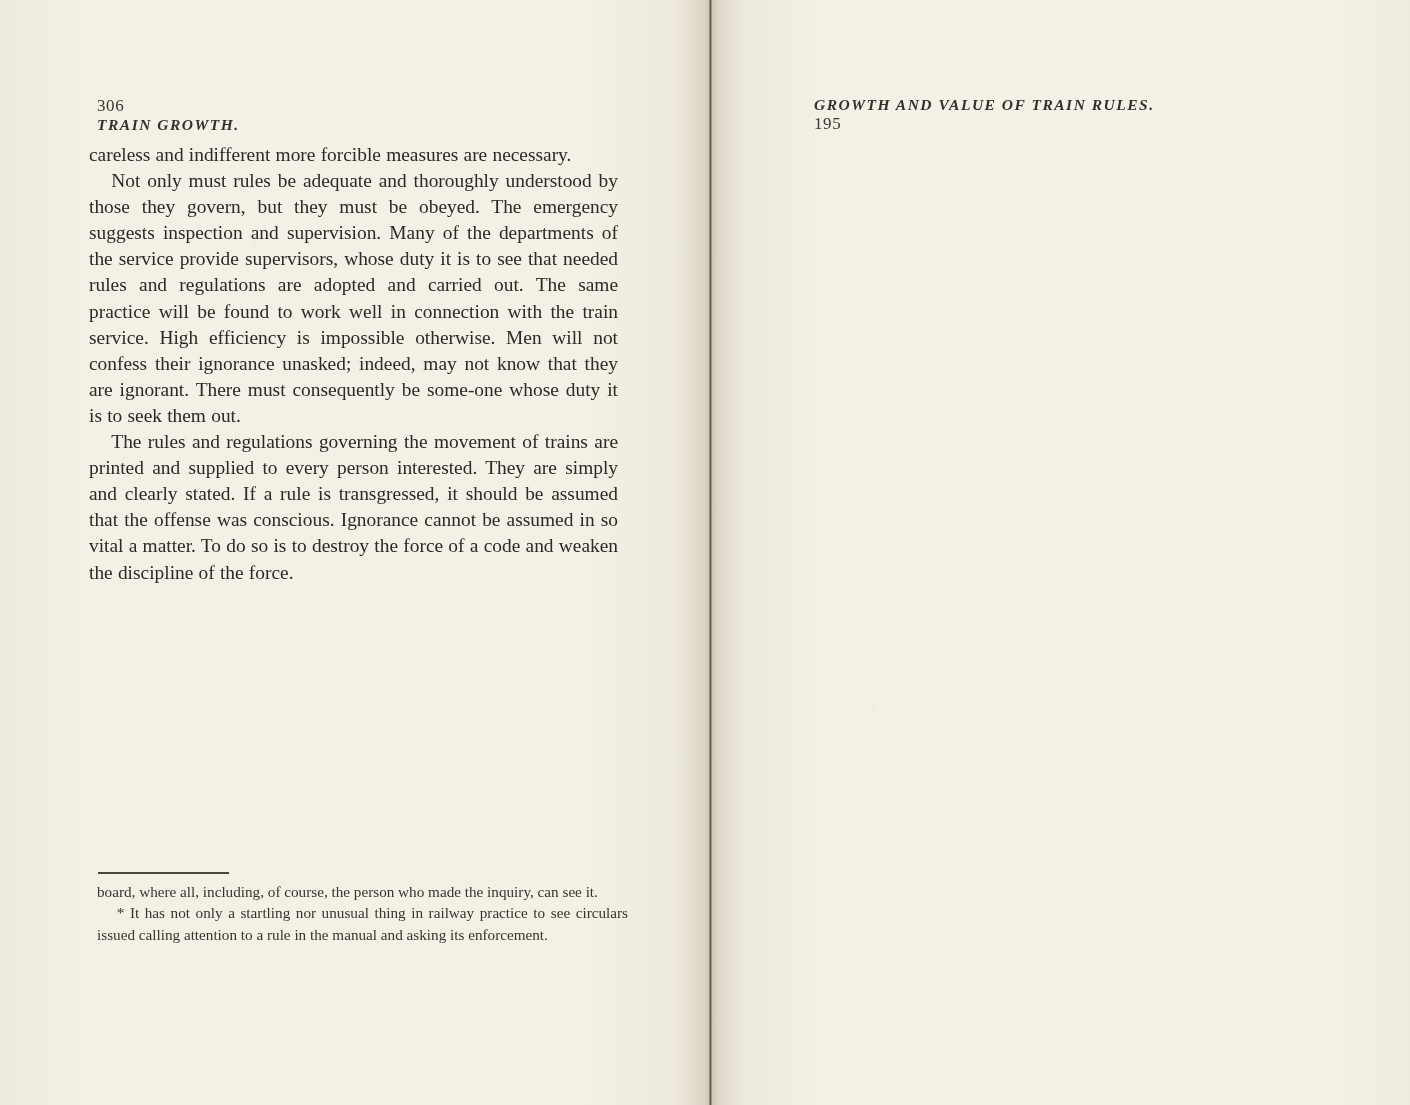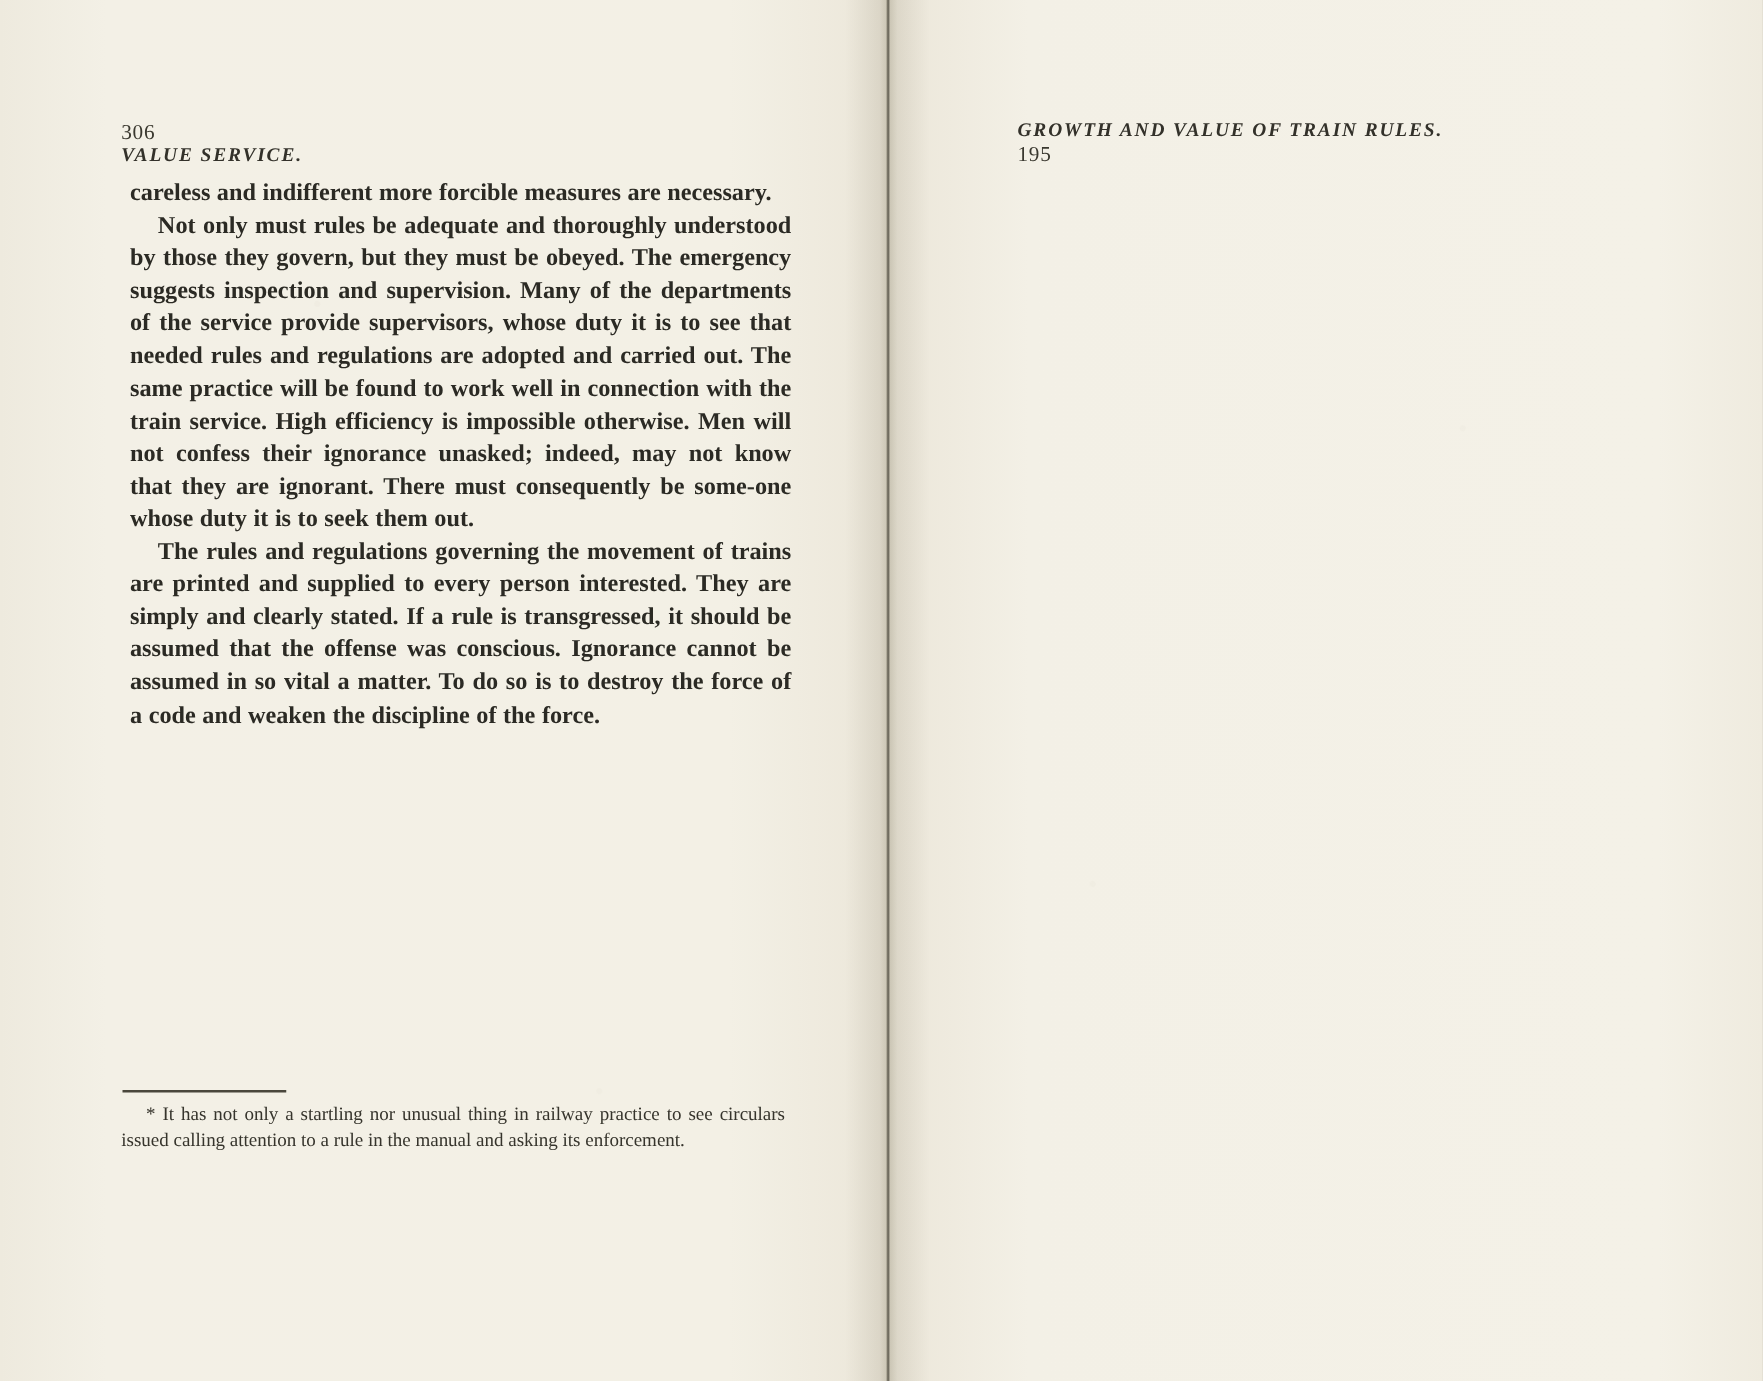--- a/index.html
+++ b/index.html
@@ -92,21 +92,21 @@
   .runhead.left .folio { margin-right: 86px; }
   .runhead.right .runtitle { margin-right: 36px; }
 
   
   .textblock {
     position: absolute;
     font-size: 19.4px;
     line-height: 26.1px;
     color: #2b2a24;
   }
-  .textblock.left  { left: 104px;  top: 142px; width: 529px; font-weight: bold; }
+  .textblock.left  { left: 89px;  top: 142px; width: 529px; }
 
   .textblock p {
     margin: 0;
     text-align: justify;
     text-align-last: left;
     text-indent: 1.15em;
     -webkit-hyphens: none;
     hyphens: none;
     word-spacing: .02em;
   }
@@ -157,31 +157,32 @@
   <div class="paper-left"></div>
   <div class="paper-right"></div>
   <div class="gutter-shadow-l"></div>
   <div class="gutter-shadow-r"></div>
   <div class="gutter"></div>
 
   <div class="page-col page-left">
 
     <div class="runhead left">
       <span class="folio">306</span>
-      <span class="runtitle">VALUE SERVICE.</span>
+      <span class="runtitle">TRAIN GROWTH.</span>
     </div>
 
     <div class="textblock left">
       <p class="noindent">careless and indifferent more forcible measures are necessary.</p>
       <p>Not only must rules be adequate and thoroughly understood by those they govern, but they must be obeyed. The emergency suggests inspection and supervision. Many of the departments of the service provide supervisors, whose duty it is to see that needed rules and regulations are adopted and carried out. The same practice will be found to work well in connection with the train service. High efficiency is impossible otherwise. Men will not confess their ignorance unasked; indeed, may not know that they are ignorant. There must consequently be some-one whose duty it is to seek them out.</p>
       <p>The rules and regulations governing the movement of trains are printed and supplied to every person interested. They are simply and clearly stated. If a rule is transgressed, it should be assumed that the offense was conscious. Ignorance cannot be assumed in so vital a matter. To do so is to destroy the force of a code and weaken the discipline of the force.</p>
     </div>
 
     <div class="footnotes">
       <div class="fn-rule"></div>
+      <p>board, where all, including, of course, the person who made the inquiry, can see it.</p>
       <p class="indent">* It has not only a startling nor unusual thing in railway practice to see circulars issued calling attention to a rule in the manual and asking its enforcement.</p>
     </div>
   </div>
 
   <div class="page-col page-right">
 
     <div class="runhead right">
       <span class="runtitle">GROWTH AND VALUE OF TRAIN RULES.</span>
       <span class="folio">195</span>
     </div>

